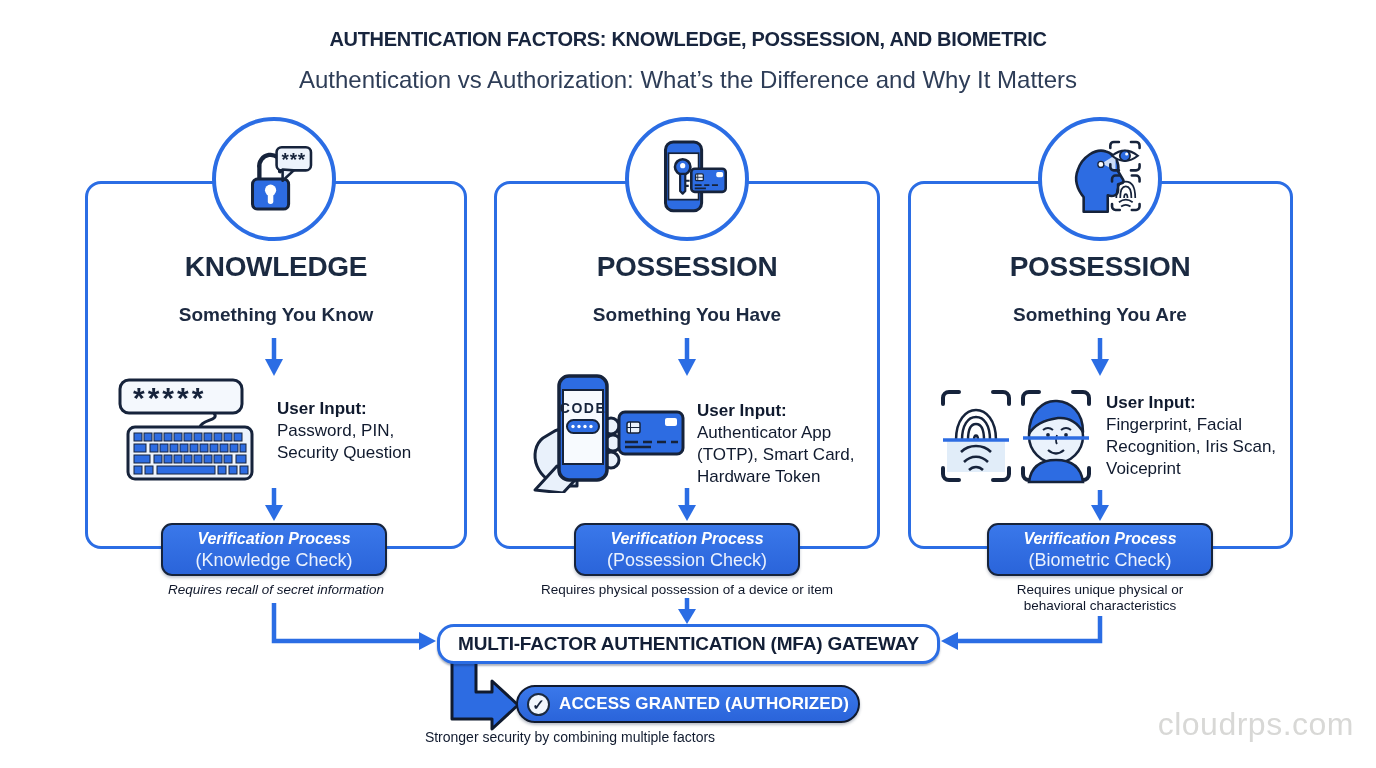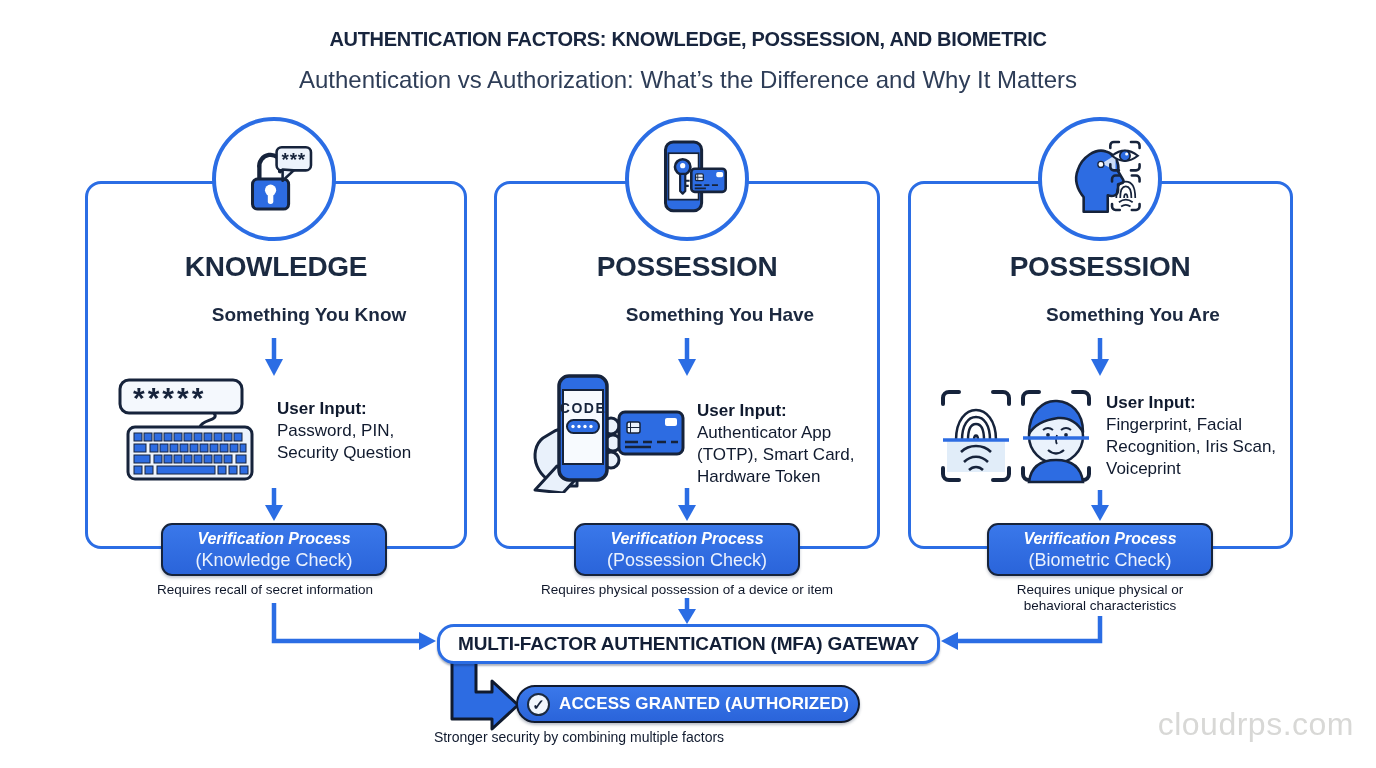--- a/index.html
+++ b/index.html
@@ -8,40 +8,40 @@
     font-family:"Liberation Sans", sans-serif;color:#16233b;
   }
   .abs{position:absolute;}
   
   .main-title{left:0;top:28px;width:1376px;text-align:center;font-size:20px;font-weight:800;letter-spacing:-0.3px;color:#18253e;}
   .sub-title{left:0;top:66px;width:1376px;text-align:center;font-size:24px;font-weight:400;color:#2e3d57;}
   
   .col-box{box-sizing:border-box;border:3px solid #2b6de4;border-radius:16px;background:#ffffff;top:181px;height:368px;}
   .circle{box-sizing:border-box;width:124px;height:124px;border:4px solid #2b6de4;border-radius:50%;background:#ffffff;top:117px;z-index:4;display:flex;align-items:center;justify-content:center;}
   .col-title{top:251px;width:382px;text-align:center;font-size:28px;font-weight:800;color:#1b2a41;letter-spacing:-0.3px;z-index:2;}
-  .col-tag{top:304px;width:382px;text-align:center;font-size:19px;font-weight:700;color:#1c2940;z-index:2;padding-left:33px;}
+  .col-tag{top:304px;width:382px;text-align:center;font-size:19px;font-weight:700;color:#1c2940;z-index:2;}
   .ui-text{font-size:17px;line-height:22px;color:#101a2e;z-index:2;}
   .ui-label{font-weight:700;}
   .verify-btn{box-sizing:border-box;width:226px;height:53px;top:523px;border:2.5px solid #16233b;border-radius:11px;
     background:linear-gradient(180deg,#3a78ea,#2a64da);z-index:5;display:flex;flex-direction:column;align-items:center;justify-content:center;
     box-shadow:0 2px 3px rgba(20,35,70,.25);}
   .verify-l1{color:#ffffff;font-size:16px;font-weight:800;line-height:22px;font-style:italic;}
   .verify-l2{color:#eaf1fd;font-size:18px;font-weight:400;line-height:21px;}
   .caption{top:582px;text-align:center;font-size:13.5px;font-weight:500;color:#0f172a;line-height:15.5px;z-index:2;}
   
   .gateway{box-sizing:border-box;left:437px;top:624px;width:503px;height:40px;border:3px solid #2b6de4;border-radius:17px;background:#ffffff;
     display:flex;align-items:center;justify-content:center;z-index:5;box-shadow:0 2px 2px rgba(20,35,70,.35);}
   .gateway-label{font-size:19px;font-weight:800;color:#131f36;letter-spacing:-0.2px;}
   .access-pill{box-sizing:border-box;left:516px;top:685px;width:344px;height:38px;border:2.5px solid #101a2e;border-radius:19px;
     background:linear-gradient(180deg,#3a78ea,#2a64da);display:flex;align-items:center;justify-content:center;gap:9px;z-index:6;
     box-shadow:0 2px 3px rgba(20,35,70,.3);}
   .check-circle{width:23px;height:23px;border-radius:50%;background:#f2f7fd;border:2px solid #1b2a41;box-sizing:border-box;
     display:flex;align-items:center;justify-content:center;font-size:15px;font-weight:800;color:#16233b;line-height:1;}
   .access-label{color:#ffffff;font-size:17px;font-weight:800;letter-spacing:0.1px;}
-  .result-caption{left:0;top:729px;width:1140px;text-align:center;font-size:14px;font-weight:500;color:#101a2e;padding-left:9px;}
+  .result-caption{left:0;top:729px;width:1140px;text-align:center;font-size:14px;font-weight:500;color:#101a2e;}
   .watermark{right:22px;top:706px;font-size:32px;color:#d8d8d6;font-weight:400;letter-spacing:0.5px;z-index:1;}
   svg text{font-family:"Liberation Sans", sans-serif;}
   .overlay{left:0;top:0;z-index:3;pointer-events:none;}
 </style>
 </head>
 <body>
 
 <div id="canvas">
 
   <div class="abs main-title">AUTHENTICATION FACTORS: KNOWLEDGE, POSSESSION, AND BIOMETRIC</div>
@@ -211,21 +211,21 @@
   </div>
   <div class="abs verify-btn" style="left:574px;">
     <div class="verify-l1">Verification Process</div>
     <div class="verify-l2">(Possession Check)</div>
   </div>
   <div class="abs verify-btn" style="left:987px;">
     <div class="verify-l1">Verification Process</div>
     <div class="verify-l2">(Biometric Check)</div>
   </div>
 
-  <div class="abs caption" style="left:74px;width:382px;">Requires recall of secret information</div>
+  <div class="abs caption" style="left:85px;width:382px;font-style:italic;">Requires recall of secret information</div>
   <div class="abs caption" style="left:494px;width:386px;">Requires physical possession of a device or item</div>
   <div class="abs caption" style="left:990px;width:220px;">Requires unique physical or behavioral characteristics</div>
 
   <svg class="abs overlay" width="1376" height="768" viewBox="0 0 1376 768">
     <g stroke="#2b6de4" stroke-width="4.5" fill="#2b6de4">
 
       <line x1="274" y1="338" x2="274" y2="360"></line>
         <polygon points="265,359 283,359 274,376" stroke="none"></polygon>
       <line x1="687" y1="338" x2="687" y2="360"></line>
         <polygon points="678,359 696,359 687,376" stroke="none"></polygon>

